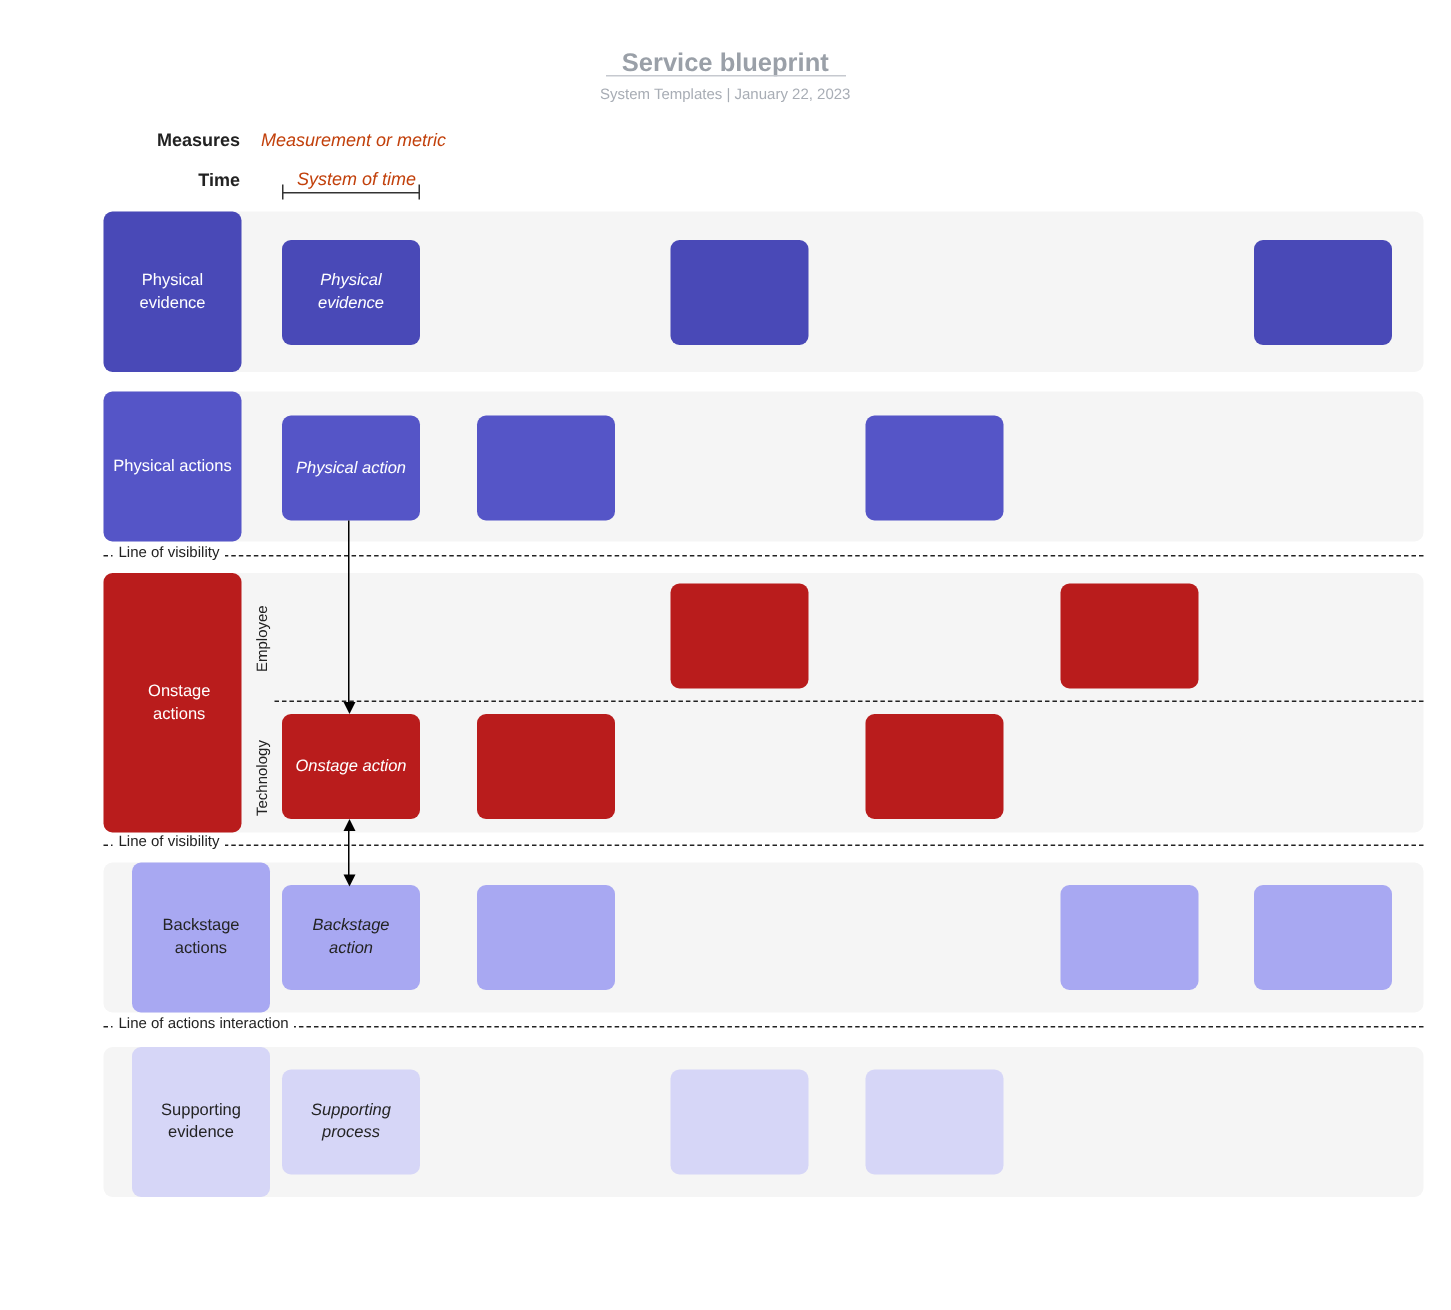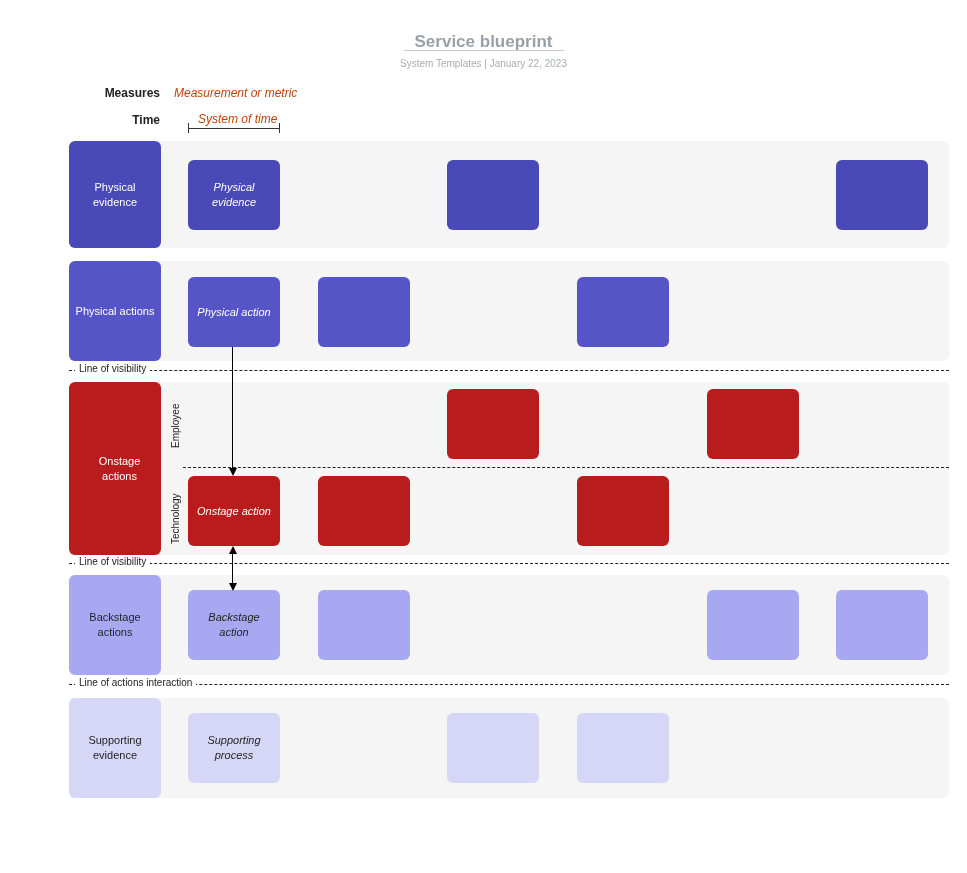--- a/index.html
+++ b/index.html
@@ -96,21 +96,21 @@
     border-radius: 6px;
     color: #fff;
     display: flex;
     align-items: center;
     justify-content: center;
     text-align: center;
     font-size: 11px;
     line-height: 1.35;
     padding: 0 6px;
   }
-  .row-label.dark-text { color: #242424; }
+  .row-label.dark-text { color: #242424; margin-left: 19px; }
   .sub-label {
     position: absolute;
     font-size: 10px;
     color: #222;
     transform: rotate(-90deg);
     transform-origin: left top;
   }
   .card {
     position: absolute;
     border-radius: 6px;

